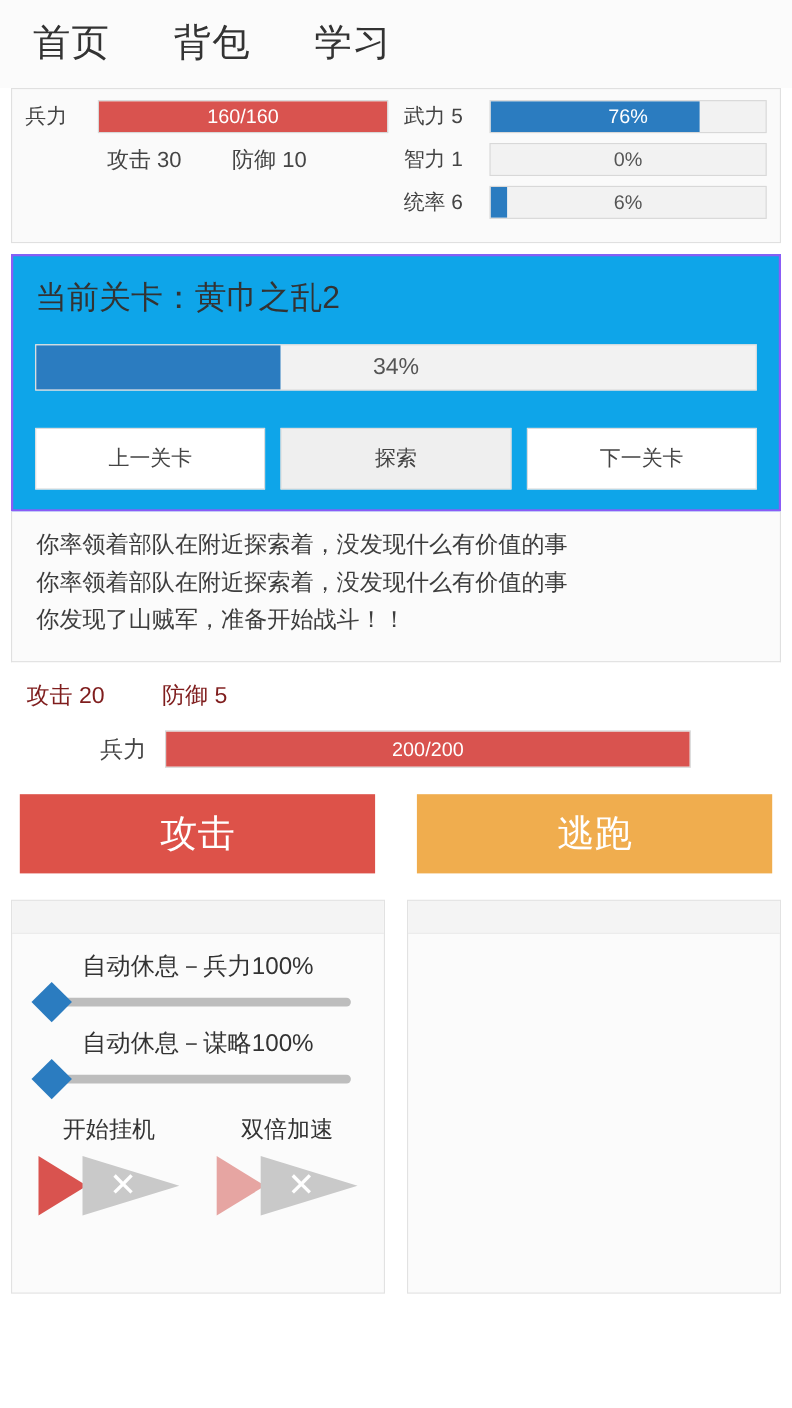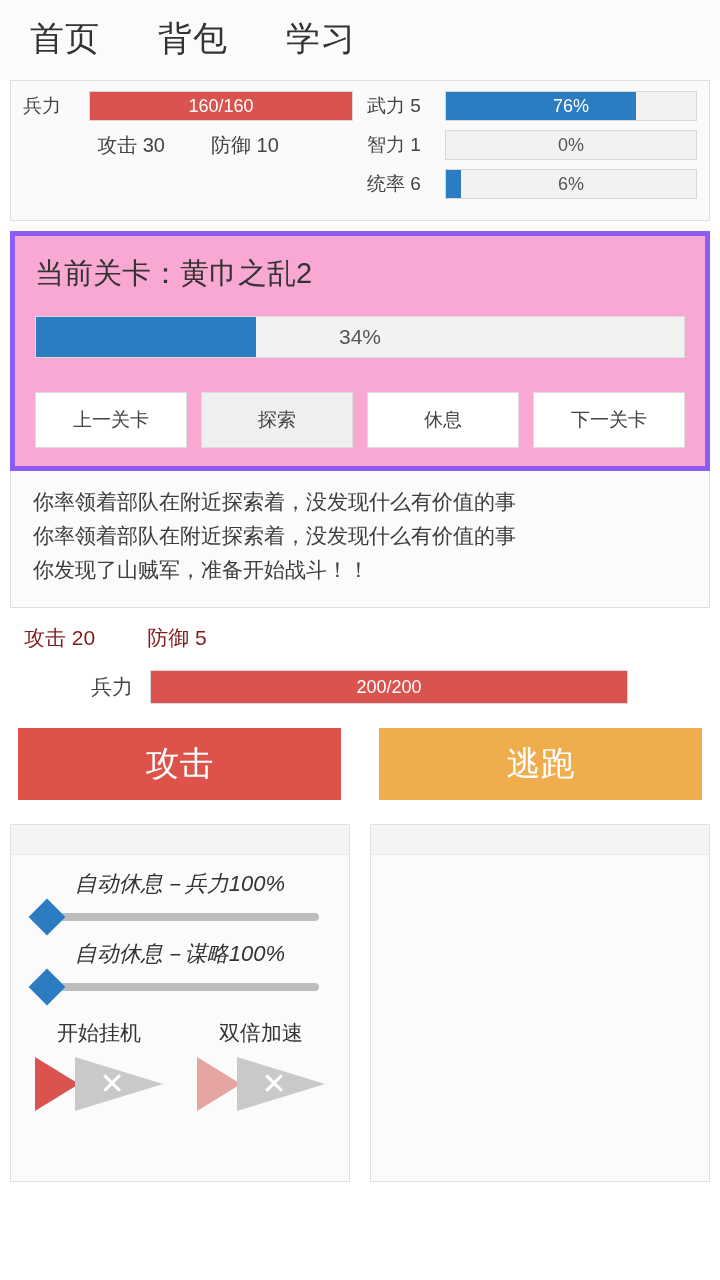--- a/index.html
+++ b/index.html
@@ -71,22 +71,22 @@
     justify-content: center;
     gap: 46px;
     font-size: 20px;
     color: #444;
     padding-top: 2px;
   }
 
   
   .stage {
     margin: 10px 10px 0 10px;
-    border: 5px solid #8b5cf6;
-    background: #f9a8d4;
+    border: 2px solid #8b5cf6;
+    background: #0ea5e9;
     padding: 18px 20px 18px 20px;
   }
   .stage-title {
     font-size: 29px;
     color: #333;
     margin-bottom: 22px;
   }
   .progress-wrap {
     position: relative;
     height: 42px;
@@ -202,21 +202,21 @@
     border: 1px solid #e2e2e2;
     background: #fbfbfb;
     height: 358px;
     position: relative;
   }
   .panel-top-strip {
     height: 30px;
     background: #f4f4f4;
     border-bottom: 1px solid #ececec;
   }
-  .slider-block { padding: 14px 28px 0 28px; font-style: italic; }
+  .slider-block { padding: 14px 28px 0 28px; }
   .slider-label {
     text-align: center;
     font-size: 22px;
     color: #333;
     margin-bottom: 14px;
   }
   .slider-track {
     position: relative;
     height: 8px;
     background: #bdbdbd;
@@ -326,21 +326,20 @@
 
   <div class="stage">
     <div class="stage-title">当前关卡：黄巾之乱2</div>
     <div class="progress-wrap">
       <div class="progress-fill" style="width:34%"></div>
       <div class="progress-text">34%</div>
     </div>
     <div class="stage-buttons">
       <div class="stage-btn">上一关卡</div>
       <div class="stage-btn active">探索</div>
-      <div class="stage-btn">休息</div>
       <div class="stage-btn">下一关卡</div>
     </div>
   </div>
 
   <div class="log">
     <div class="log-line">你率领着部队在附近探索着，没发现什么有价值的事</div>
     <div class="log-line">你率领着部队在附近探索着，没发现什么有价值的事</div>
     <div class="log-line">你发现了山贼军，准备开始战斗！！</div>
   </div>
 

